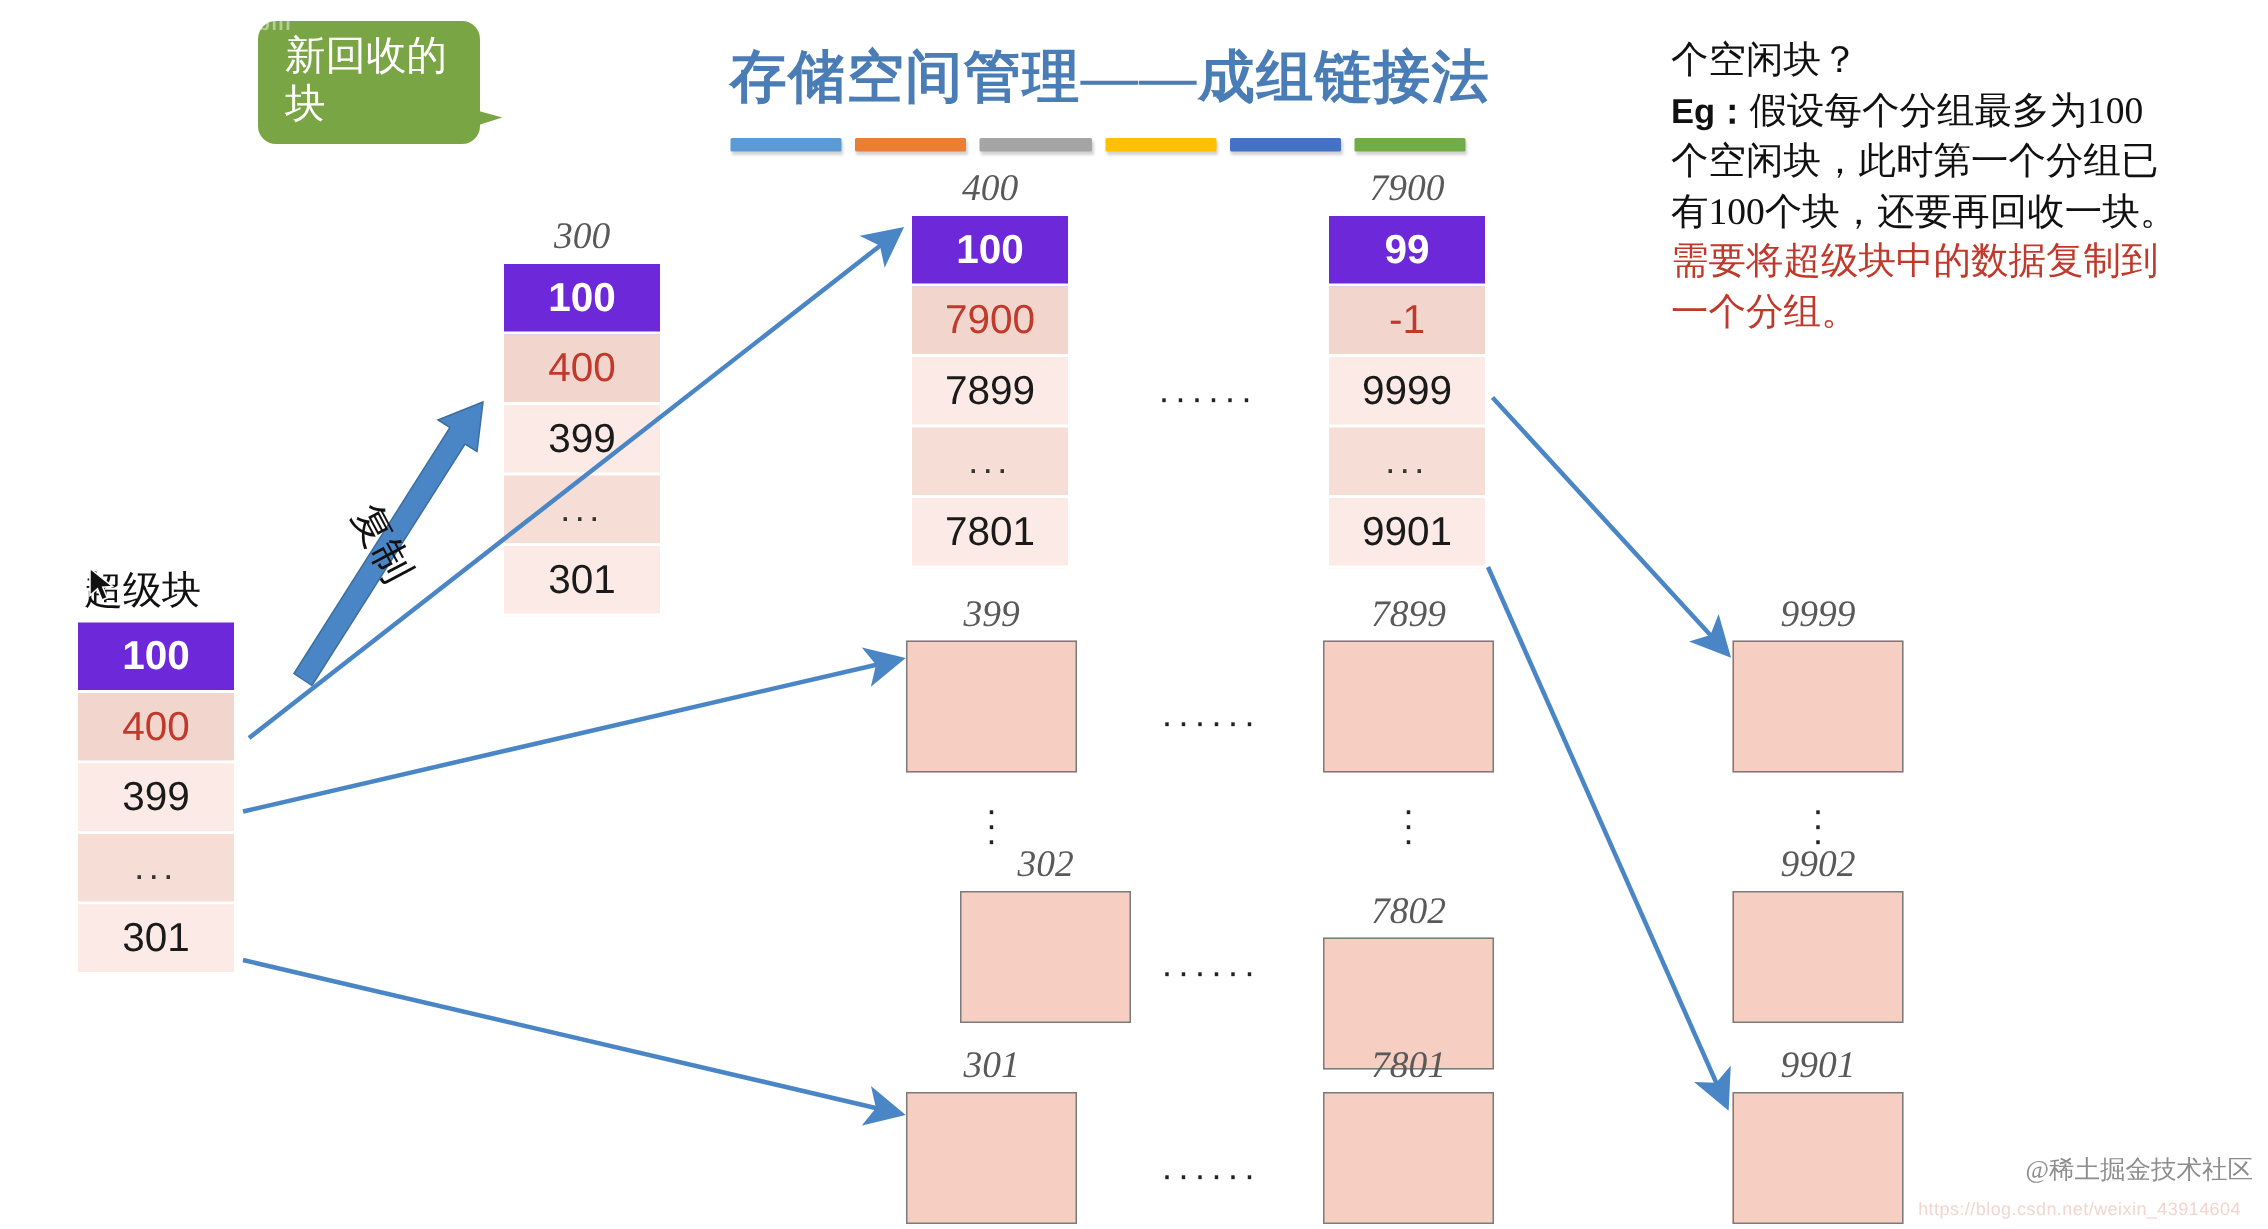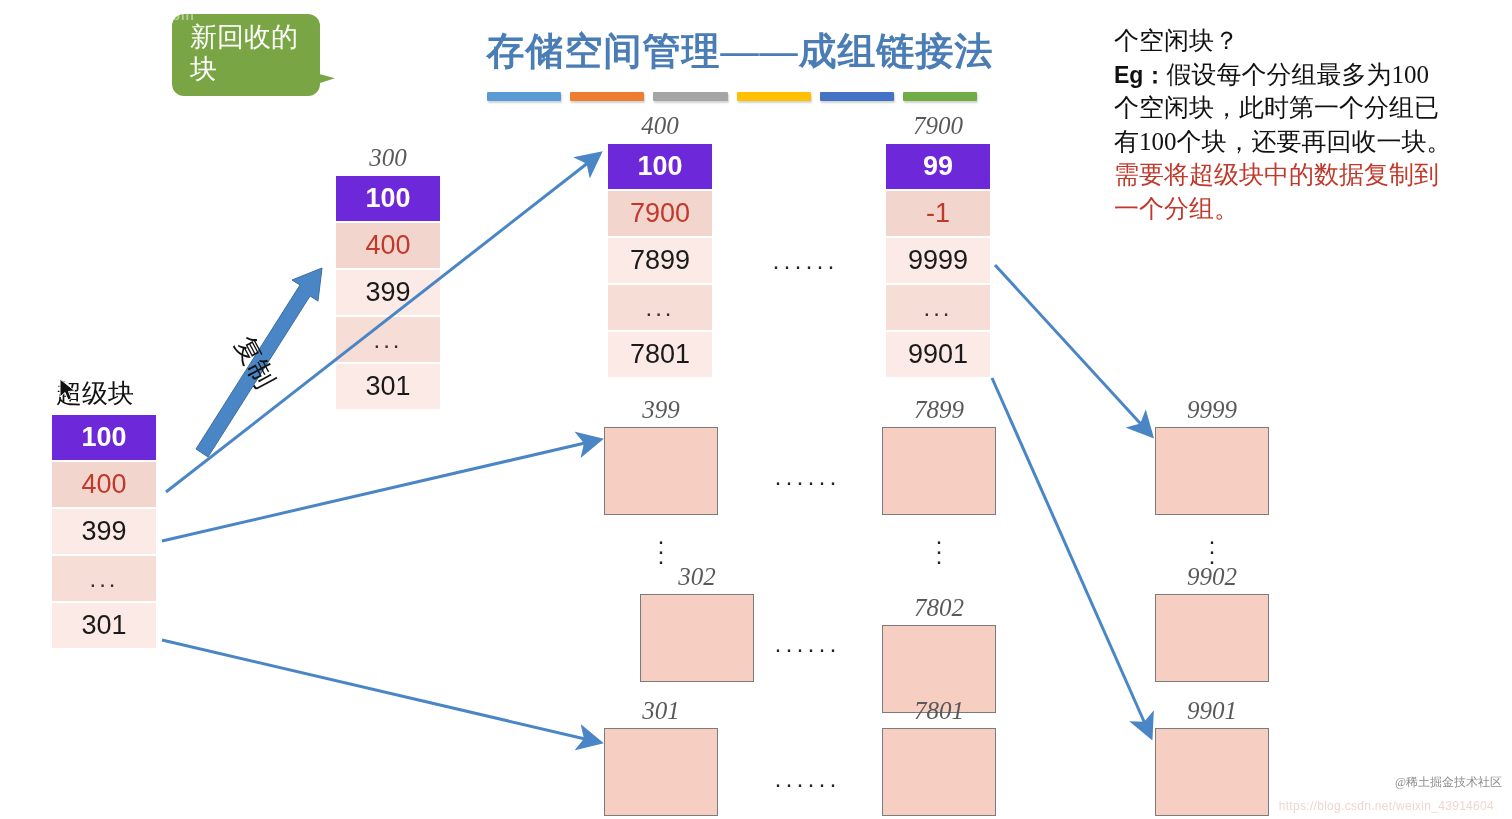--- a/index.html
+++ b/index.html
@@ -118,21 +118,21 @@
     left:258px;top:330px;
     font-size:27px;color:#111;
     font-family:"Liberation Serif","DejaVu Serif",serif;
     transform:rotate(62deg);transform-origin:left top;
     z-index:7;
   }
 
   
   #wm-brand{
     right:10px;bottom:28px;
-    color:#8d8d8d;font-size:12px;
+    color:#8d8d8d;font-size:17px;
     font-family:"Liberation Serif","DejaVu Serif",serif;
   }
   #wm-url{
     right:18px;bottom:6px;
     color:#f0d6cf;font-size:12px;letter-spacing:.3px;
     font-family:"Liberation Sans","DejaVu Sans",sans-serif;
   }
 </style>
 </head>
 <body>

